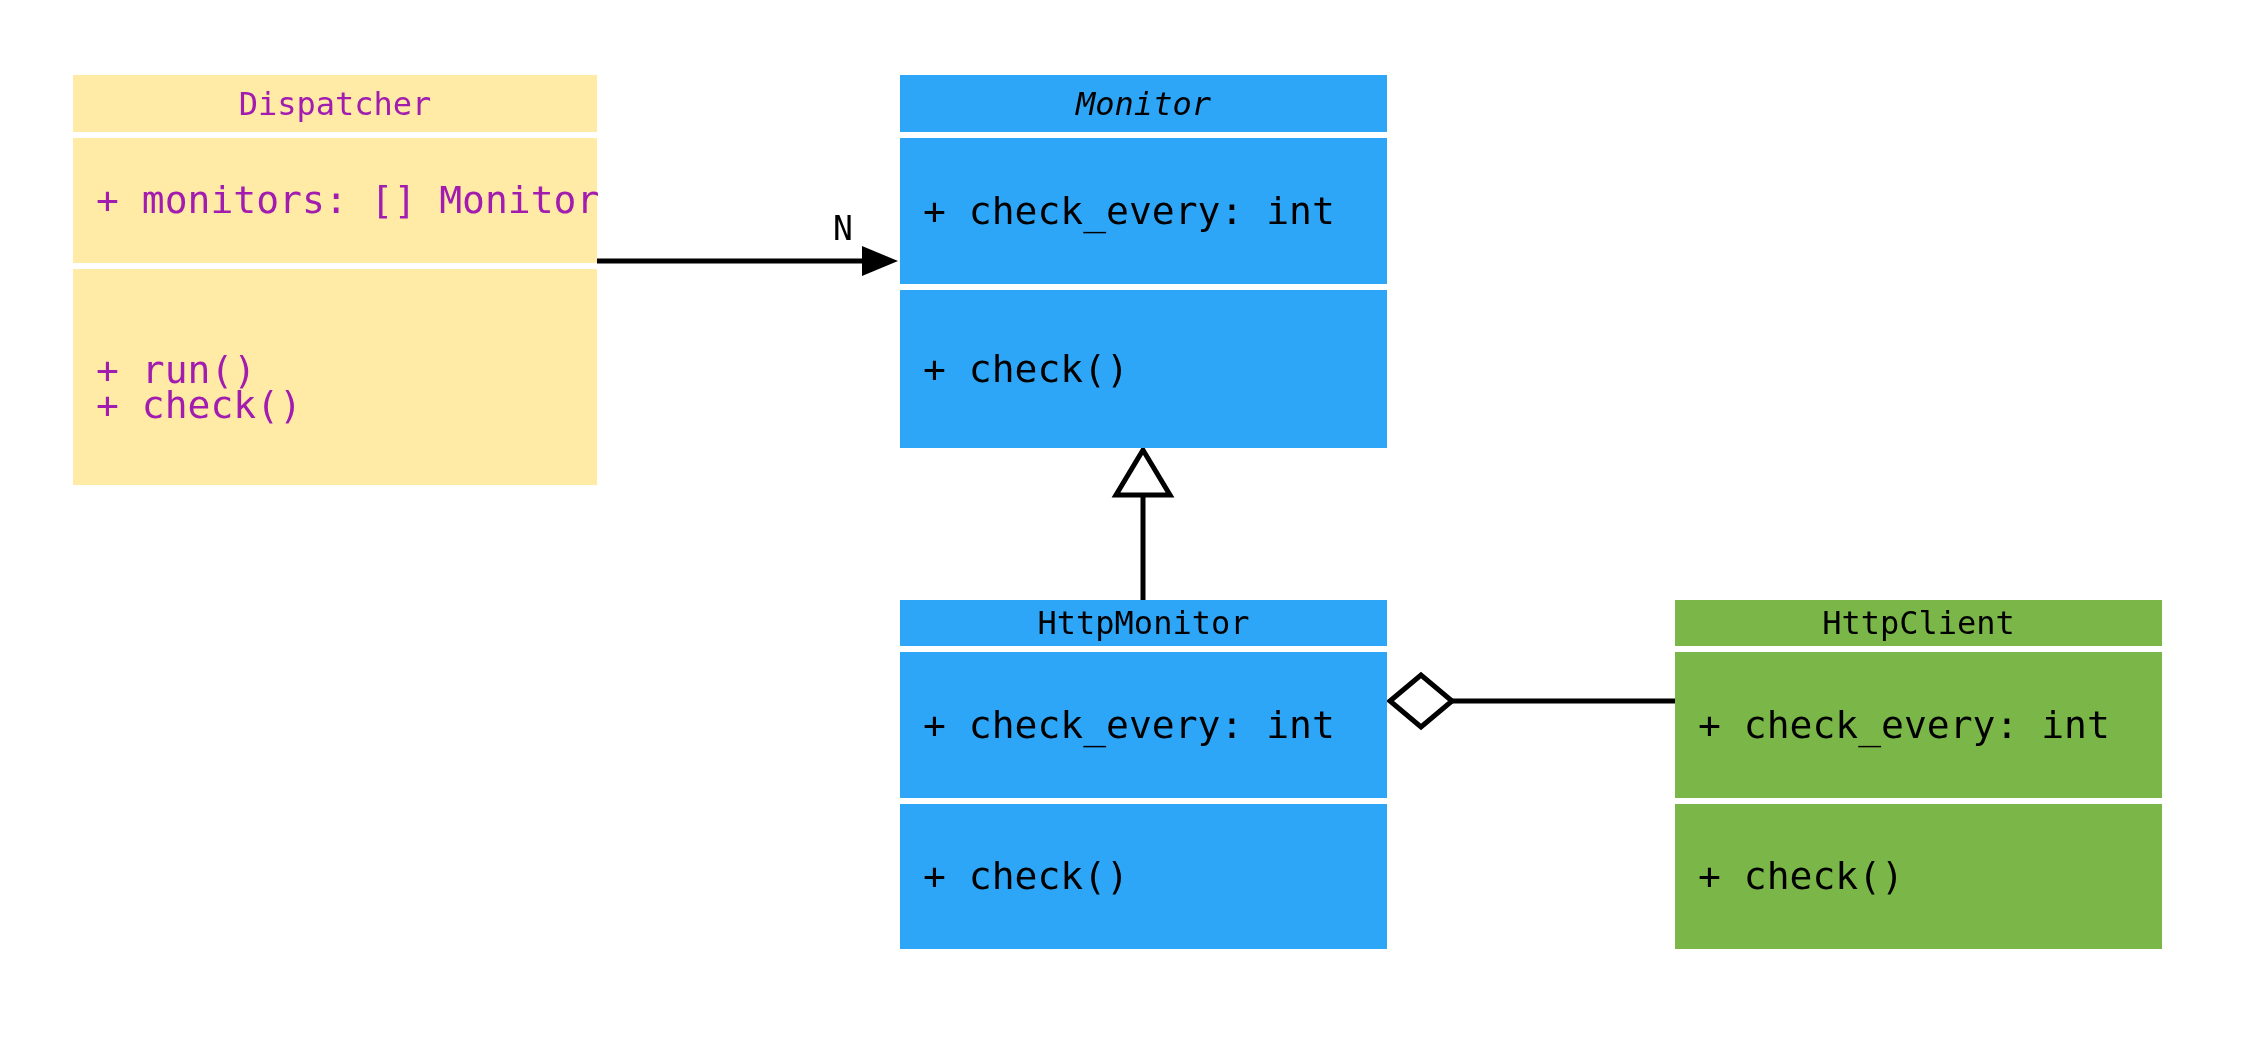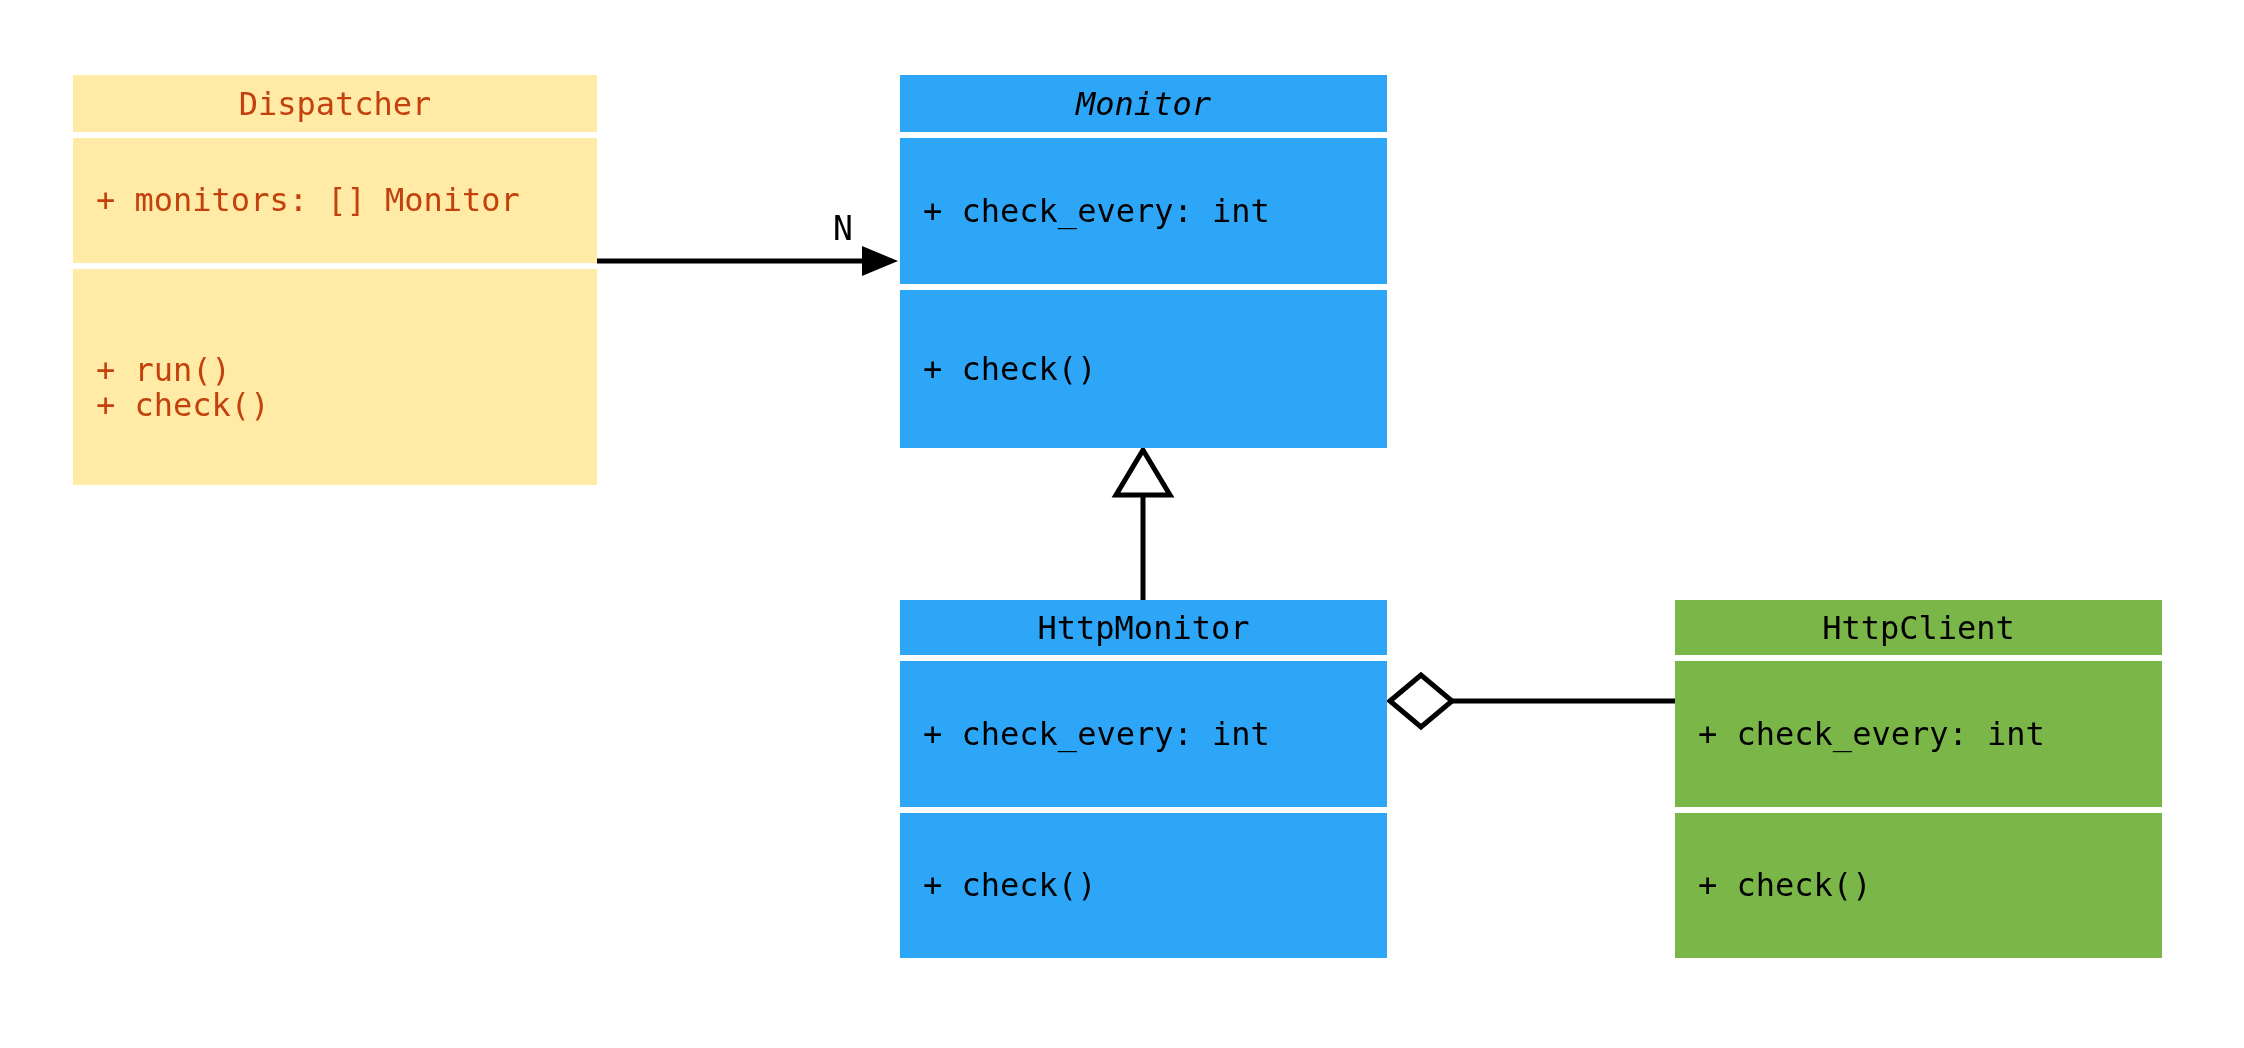--- a/index.html
+++ b/index.html
@@ -19,46 +19,46 @@
   .class-header{
     display:flex;align-items:center;justify-content:center;
     font-size:32px;
     letter-spacing:0px;
     flex:0 0 auto;
   }
   .class-header.abstract{font-style:italic;}
   .sep{flex:0 0 6px;background:transparent;}
   .class-section{
     display:flex;flex-direction:column;justify-content:center;
-    font-size:32px;
+    font-size:38px;
     padding-left:23px;
     box-sizing:border-box;
     flex:0 0 auto;
   }
   .member-line{white-space:pre;line-height:35px;}
   .text-white{color:#000000;}
-  .text-black{color:#c2410c;}
+  .text-black{color:#a21caf;}
   #connector-layer{position:absolute;left:0;top:0;width:2244px;height:1048px;}
   .edge-label{
     position:absolute;
     font-size:33px;color:#000;
     transform:translate(-50%,-50%);
   }
   
   #box-dispatcher{left:73px;top:75px;width:524px;height:373px;}
   #box-dispatcher .class-header{height:57px;}
   #box-dispatcher .attrs{height:125px;}
   #box-dispatcher .methods{height:216px;padding-top:22px;}
   #box-monitor{left:900px;top:75px;width:487px;height:373px;}
   #box-monitor .class-header{height:57px;}
   #box-monitor .attrs{height:146px;}
   #box-monitor .methods{height:158px;}
   #box-httpmonitor{left:900px;top:600px;width:487px;height:358px;}
   #box-httpclient{left:1675px;top:600px;width:487px;height:358px;}
-  #box-httpmonitor .class-header,#box-httpclient .class-header{height:55px;}
+  #box-httpmonitor .class-header,#box-httpclient .class-header{height:46px;}
   #box-httpmonitor .attrs,#box-httpclient .attrs{height:146px;}
   #box-httpmonitor .methods,#box-httpclient .methods{height:145px;}
 </style>
 </head>
 <body>
 
 <div id="canvas">
 
   <svg id="connector-layer" width="2244" height="1048" viewBox="0 0 2244 1048">
 

